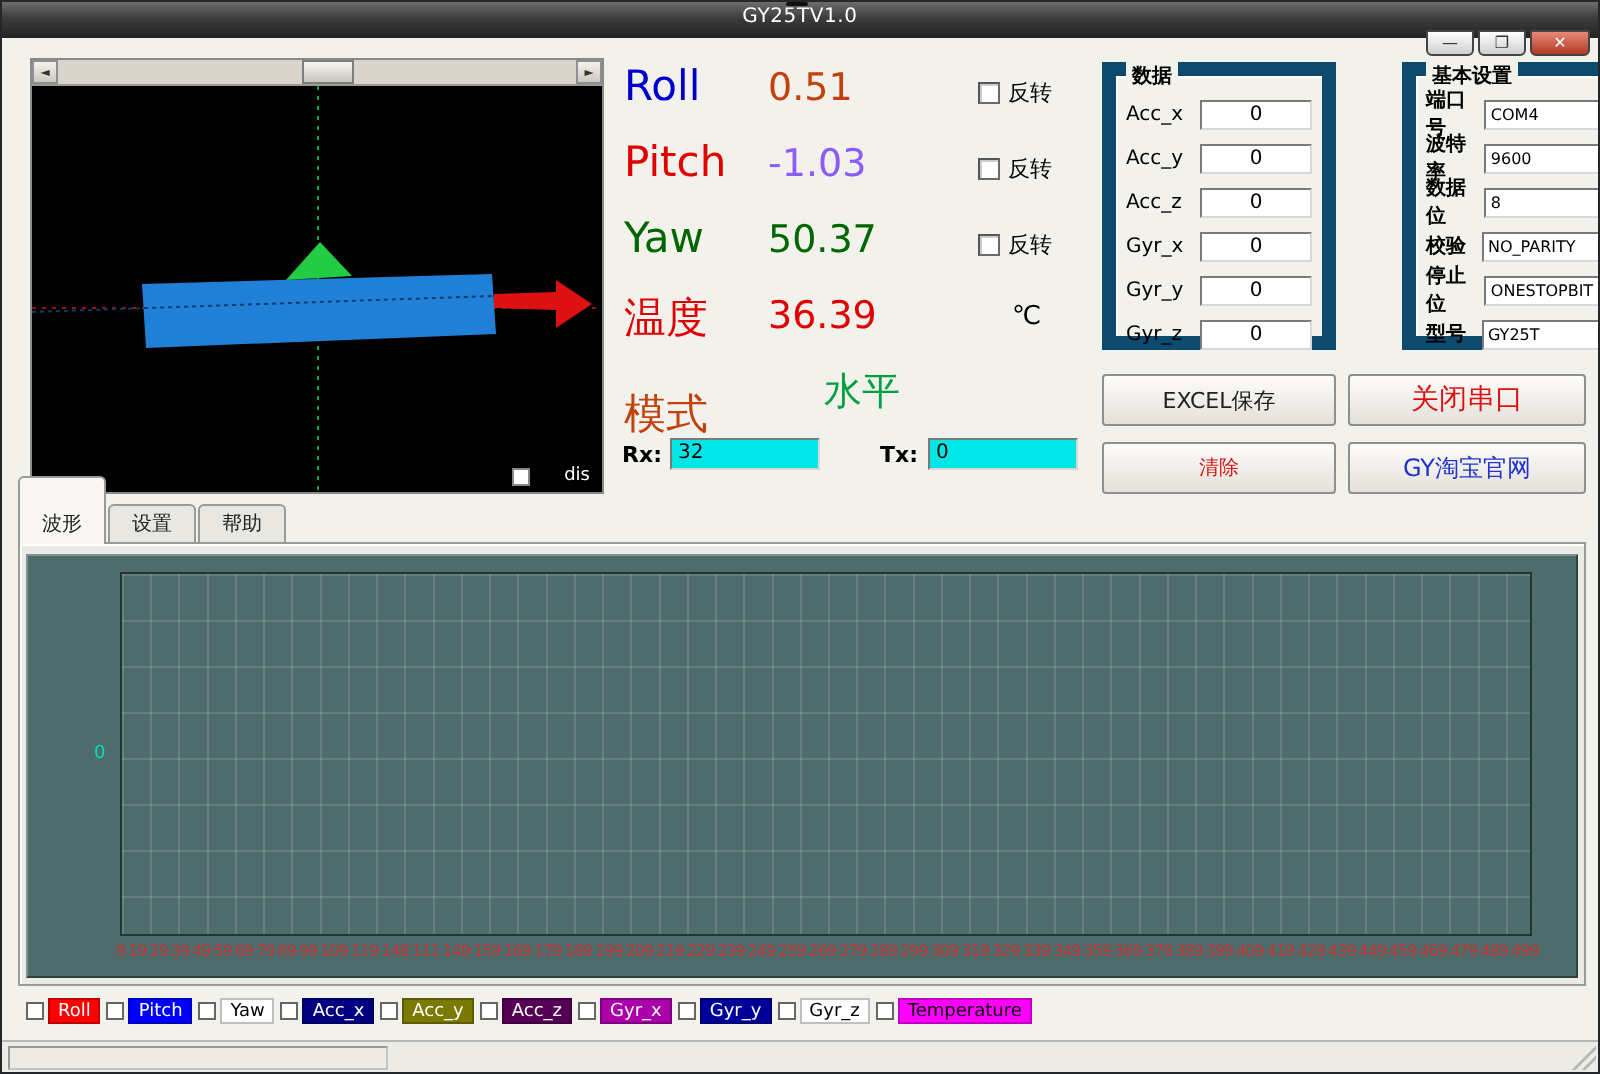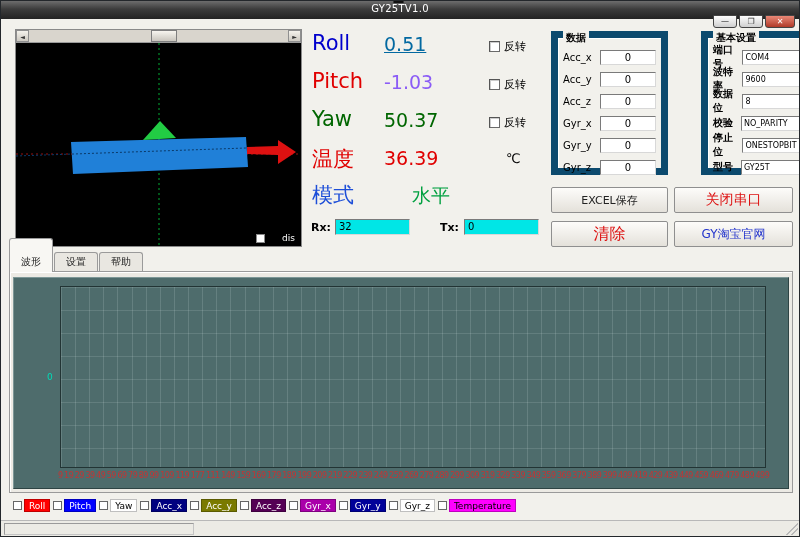--- a/index.html
+++ b/index.html
@@ -64,21 +64,21 @@
     border:1px solid #7a7a7a; border-right-color:#d8d8d8; border-bottom-color:#d8d8d8; }
   .combo-val { flex:1; font-size:8px; line-height:13px; padding-left:2px; white-space:nowrap; overflow:hidden; }
   .combo-btn { width:13px; background:linear-gradient(#f5f3ed,#cfcbc3); border-left:1px solid #9a9a9a;
     font-size:6px; line-height:13px; text-align:center; color:#333; }
 
   
   .btn { position:absolute; display:flex; align-items:center; justify-content:center;
     background:linear-gradient(#fdfcfa,#e4e1da); border:1px solid #8f8f8f; border-radius:2px; cursor:default; }
   .btn-excel  { left:550px; top:186px; width:117px; height:26px; font-size:11px; color:#222; }
   .btn-close  { left:673px; top:186px; width:119px; height:26px; font-size:14px; color:#dd1111; }
-  .btn-clear  { left:550px; top:220px; width:117px; height:26px; font-size:16px; color:#dd1111; }
+  .btn-clear  { left:550px; top:220px; width:117px; height:26px; font-size:10px; color:#dd1111; }
   .btn-taobao { left:673px; top:220px; width:119px; height:26px; font-size:12px; color:#2233cc; }
 
   
   .tab-bar { position:absolute; left:8px; top:252px; height:19px; display:flex; align-items:flex-end; }
   .tab { padding:2px 11px 3px 11px; font-size:10px; background:#e9e7e1; border:1px solid #9a9a9a; border-bottom:none;
     border-radius:3px 3px 0 0; margin-right:1px; color:#222; }
   .tab.active { background:#f8f7f3; padding-top:16px; position:relative; z-index:3; }
 
   
   .chart-outer { position:absolute; left:8px; top:270px; width:784px; height:222px; background:#eceae4;
@@ -140,21 +140,21 @@
       <span class="dis-box">
         <span class="dis-cb"></span>
         <span>dis</span>
       </span>
     </div>
   </div>
 
   <div class="readings">
     <div class="r-row" style="top:0">
       <span class="r-label" style="color: rgb(0, 0, 204);">Roll</span>
-      <span class="r-value" style="color: #0369a1; text-decoration: underline;">0.51</span>
+      <span class="r-value" style="color: #c2410c;">0.51</span>
       <span class="invert">
         <span class="cb-sq"></span>
         <span>反转</span>
       </span>
     </div>
     <div class="r-row" style="top:38px">
       <span class="r-label" style="color: rgb(224, 0, 0);">Pitch</span>
       <span class="r-value" style="color: #8b5cf6;">-1.03</span>
       <span class="invert">
         <span class="cb-sq"></span>
@@ -168,21 +168,21 @@
         <span class="cb-sq"></span>
         <span>反转</span>
       </span>
     </div>
     <div class="r-row" style="top:114px">
       <span class="r-label" style="color: rgb(224, 0, 0);">温度</span>
       <span class="r-value" style="color: rgb(224, 0, 0);">36.39</span>
       <span class="unit">℃</span>
     </div>
     <div class="r-row" style="top:150px">
-      <span class="r-label" style="color: #1d4ed8;">模式</span>
+      <span class="r-label" style="color: #c2410c; margin-top: 12px;">模式</span>
       <span class="r-value mode" style="color: rgb(0, 160, 64);">水平</span>
     </div>
     <div class="io-row">
       <span class="io-label" style="left:5px">Rx:</span>
       <span class="io-field" style="left:29px">32</span>
       <span class="io-label" style="left:134px">Tx:</span>
       <span class="io-field" style="left:158px">0</span>
     </div>
   </div>
 
@@ -285,21 +285,21 @@
           <span>29</span>
           <span>39</span>
           <span>49</span>
           <span>59</span>
           <span>69</span>
           <span>79</span>
           <span>89</span>
           <span>99</span>
           <span>109</span>
           <span>119</span>
-          <span>177</span>
+          <span>148</span>
           <span>111</span>
           <span>149</span>
           <span>159</span>
           <span>169</span>
           <span>179</span>
           <span>189</span>
           <span>199</span>
           <span>209</span>
           <span>219</span>
           <span>229</span>

